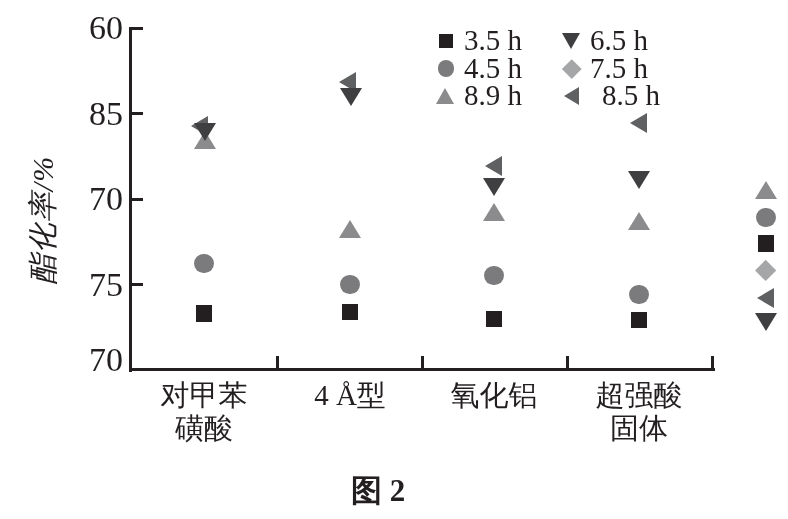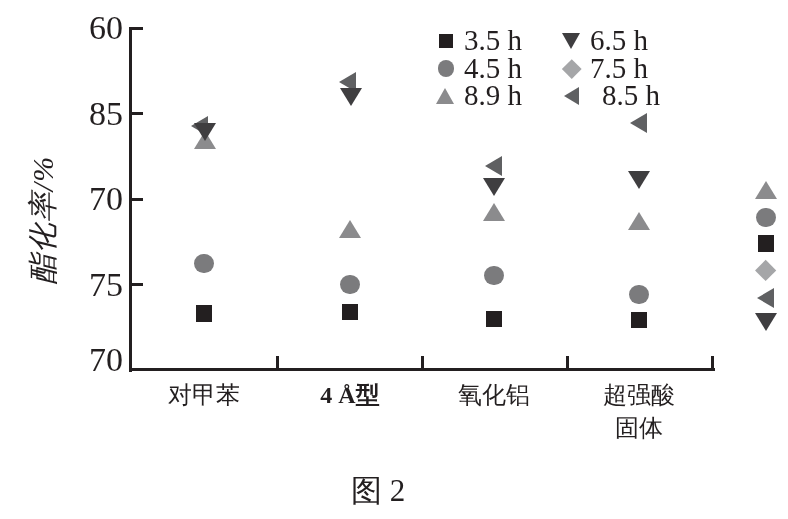--- a/index.html
+++ b/index.html
@@ -12,35 +12,35 @@
     overflow:hidden;
   }
   .axis-line{position:absolute;background:#231f20;}
   .tick{position:absolute;background:#231f20;}
   .y-tick-label{
     position:absolute;width:68px;text-align:right;
     font-size:34px;line-height:42px;height:42px;
   }
   .cat-label{
     position:absolute;width:170px;text-align:center;
-    font-size:24px;line-height:33px;
+    font-size:29px;line-height:33px;
   }
   #y-axis-label{
     position:absolute;left:-57px;top:200px;width:200px;height:40px;
     text-align:center;font-size:30px;font-style:italic;
     transform:rotate(-90deg);
     letter-spacing:1px;
   }
   .legend-label{
     position:absolute;font-size:29px;line-height:30px;white-space:nowrap;
   }
   #figure-caption{
     position:absolute;left:0;top:470px;width:756px;
     display:flex;justify-content:center;align-items:baseline;gap:22px;
-    font-size:31px;font-weight:normal;
+    font-size:31px;font-weight:bold;
   }
   .mk{position:absolute;}
 </style>
 </head>
 <body>
 
 <div id="stage">
 
   <div class="axis-line" style="left:129px;top:27px;width:3px;height:345px;"></div>
   <div class="axis-line" style="left:129px;top:368px;width:586px;height:3px;"></div>
@@ -56,22 +56,23 @@
       <div class="y-tick-label" style="left: 55px; top: 178px;">70</div>
       <div class="tick" style="left: 132px; top: 283px; width: 11px; height: 3px;"></div>
       <div class="y-tick-label" style="left: 55px; top: 263.5px;">75</div>
       <div class="y-tick-label" style="left: 55px; top: 339px;">70</div>
       <div class="tick" style="left: 275.5px; top: 356px; width: 3px; height: 12px;"></div>
       <div class="tick" style="left: 420.5px; top: 356px; width: 3px; height: 12px;"></div>
       <div class="tick" style="left: 565.5px; top: 356px; width: 3px; height: 12px;"></div>
       <div class="tick" style="left: 710.5px; top: 356px; width: 3px; height: 12px;"></div>
       <div class="cat-label" style="left: 119px; top: 379px;">
         <div>对甲苯</div>
+        <div>磺酸</div>
       </div>
-      <div class="cat-label" style="left: 265px; top: 379px; font-weight: bold;">
+      <div class="cat-label" style="left: 265px; top: 379px;">
         <div>4 Å型</div>
       </div>
       <div class="cat-label" style="left: 409px; top: 379px;">
         <div>氧化铝</div>
       </div>
       <div class="cat-label" style="left: 554px; top: 379px;">
         <div>超强酸</div>
         <div>固体</div>
       </div>
       <div class="mk" style="width: 14.25px; height: 14.25px; background: rgb(35, 31, 32); left: 438.875px; top: 33.875px;"></div>

